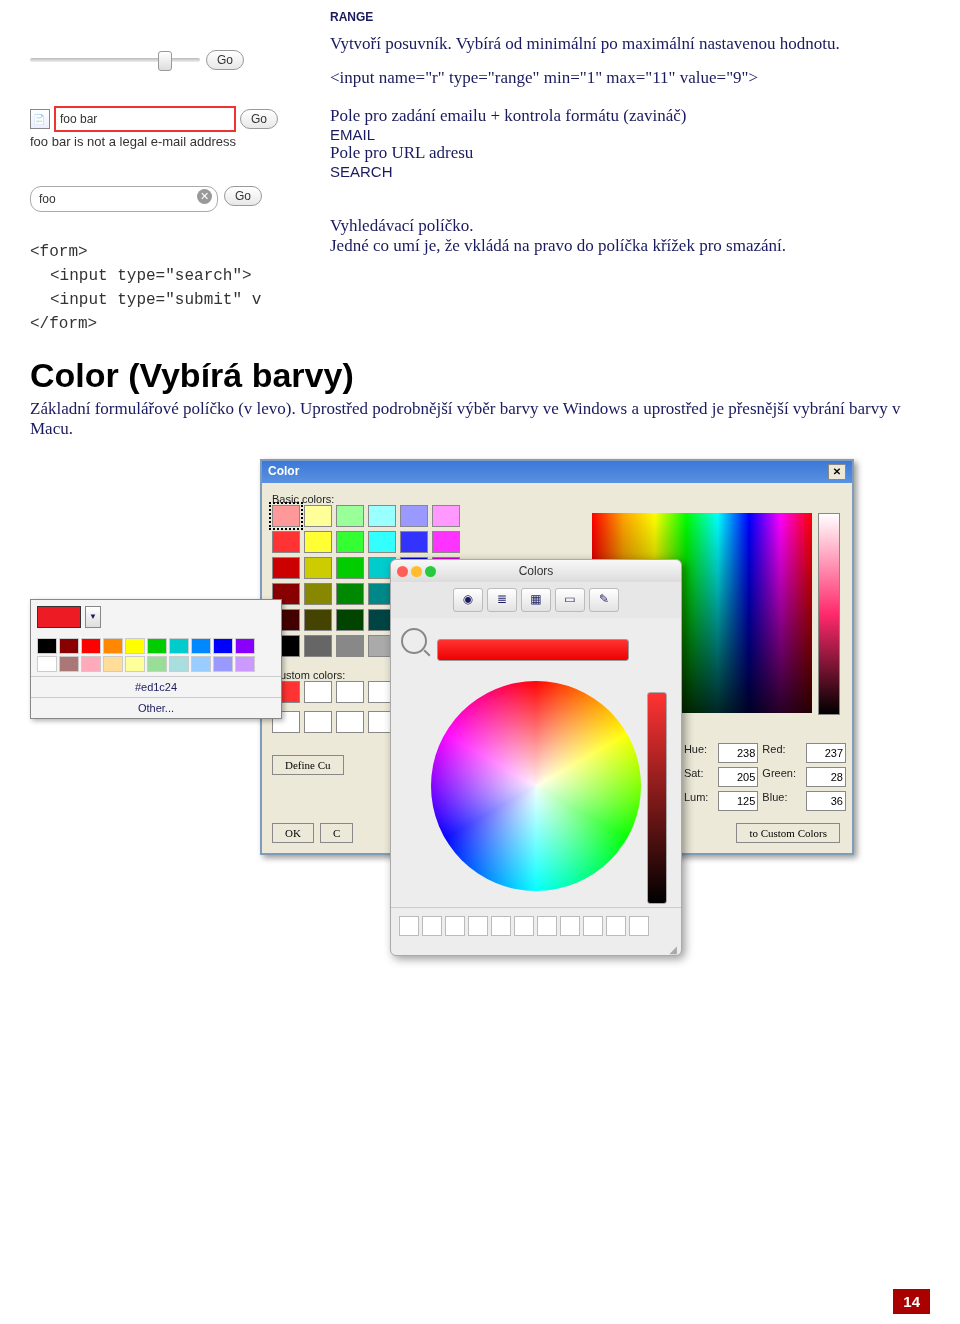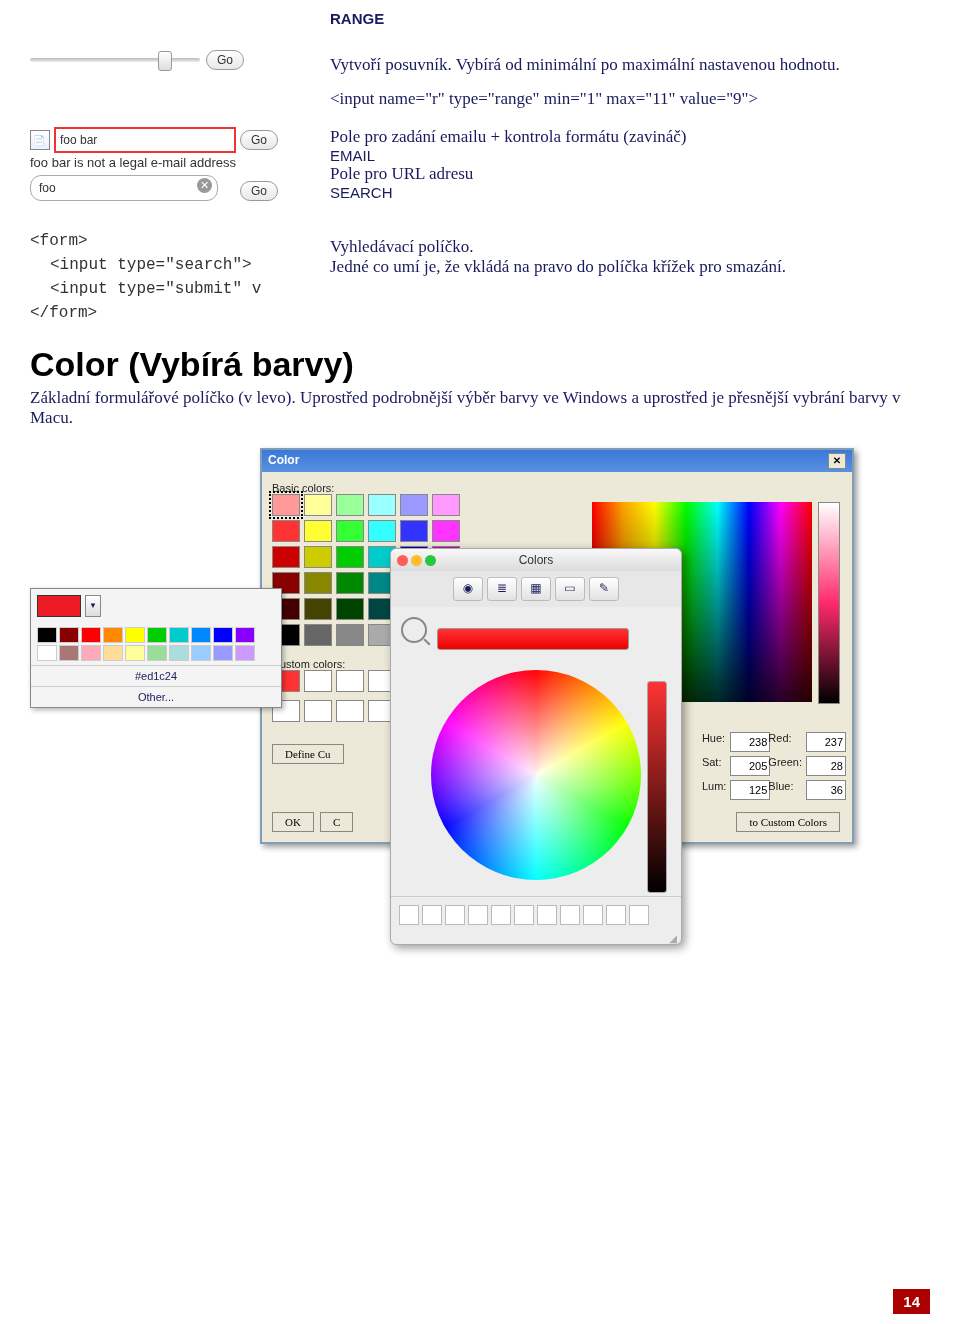--- a/index.html
+++ b/index.html
@@ -1,49 +1,49 @@
 <!DOCTYPE html>
 <html><head>
 <meta charset="utf-8">
 <style>
 body{margin:0;background:#fff;font-family:Georgia,'Times New Roman',serif;color:#1a1a5e;font-size:17px}
 .page{width:960px;min-height:1324px;position:relative;padding:10px 30px 30px 30px;box-sizing:border-box}
 .row{display:flex;align-items:flex-start;margin-bottom:8px}
 .left-col{width:280px;flex-shrink:0}
 .right-col{flex:1;padding-left:20px}
-h1.h-range{font-family:Arial,sans-serif;font-weight:bold;font-size:15px;margin:0 0 28px 0}
+h1.h-range{font-family:Arial,sans-serif;font-weight:bold;font-size:12px;margin:0 0 10px 0}
 .slider-row{display:flex;align-items:center;gap:6px;margin-top:40px}
 .slider-track{width:170px;height:4px;background:linear-gradient(#bbb,#eee);border-radius:2px;position:relative}
 .slider-thumb{position:absolute;top:-7px;left:128px;width:12px;height:18px;border-radius:3px;background:linear-gradient(#fff,#ddd);border:1px solid #999}
 .btn{background:linear-gradient(#fff,#e8e8e8);border:1px solid #999;border-radius:10px;padding:2px 10px;font-size:12px;color:#333;font-family:Arial}
 .email-row{display:flex;align-items:center;gap:4px}
 .page-icon{width:18px;height:18px;background:linear-gradient(#fff,#eef);border:1px solid #888;display:inline-flex;align-items:center;justify-content:center;font-size:10px}
 .email-input{width:170px;height:20px;border:2px solid #e33;font-size:12px;font-family:Arial;padding:1px 4px;color:#333}
 .err-text{font-size:13px;color:#333;font-family:Arial;margin-top:2px;line-height:1.2}
-.search-row{display:flex;align-items:flex-end;gap:22px;margin-top:4px}
+.search-row{display:flex;align-items:flex-start;gap:6px;margin-top:36px}
 .search-input{width:170px;height:22px;border:1px solid #aaa;border-radius:11px;font-size:12px;font-family:Arial;padding:1px 8px;color:#333;position:relative}
 .search-clear{position:absolute;right:6px;top:3px;width:15px;height:15px;border-radius:50%;background:#999;color:#fff;font-size:11px;display:flex;align-items:center;justify-content:center;font-family:Arial}
 .code-block{font-family:'Courier New',monospace;font-size:16px;color:#333;margin-top:28px;line-height:1.5}
 .code-ind{padding-left:20px}
 h2.color-h{font-family:Arial,sans-serif;font-weight:bold;font-size:34px;color:#000;margin:20px 0 4px 0}
 .color-sub{color:#1a1a5e;margin-bottom:20px}
 .composite{position:relative;width:900px;height:620px;margin-top:10px}
 .win-dlg{position:absolute;left:230px;top:0;width:590px;background:#ece9d8;border:2px solid #7f9db9;box-shadow:3px 3px 6px rgba(0,0,0,.4)}
 .win-title{background:linear-gradient(#3b78d8,#5a91e0);color:#fff;font-family:Tahoma,Arial;font-size:12px;font-weight:bold;padding:3px 6px;display:flex;justify-content:space-between}
 .win-close{width:16px;height:14px;background:#ece9d8;border:1px solid #888;font-size:10px;color:#000;display:flex;align-items:center;justify-content:center}
 .win-body{padding:10px;font-family:Tahoma,Arial;font-size:11px;color:#222}
 .basic-grid{display:grid;grid-template-columns:repeat(6,28px);grid-auto-rows:22px;gap:4px;margin-bottom:12px}
 .basic-grid div{border:1px solid #888}
 .sel{outline:2px dotted #000;outline-offset:1px}
 .custom-row{display:grid;grid-template-columns:repeat(6,28px);grid-auto-rows:22px;gap:4px;margin-bottom:8px}
 .custom-row div{border:1px solid #888;background:#fff}
 .gradient-area{position:absolute;right:40px;top:30px;width:220px;height:200px;background:linear-gradient(to right,red,orange,yellow,lime,cyan,blue,magenta,red)}
 .gradient-area::after{content:"";position:absolute;inset:0;background:linear-gradient(to bottom,rgba(255,255,255,0) 0%,rgba(0,0,0,.85) 100%)}
 .lum-bar{position:absolute;right:12px;top:30px;width:20px;height:200px;background:linear-gradient(to bottom,#fff,#ff2a6b,#000);border:1px solid #888}
-.win-fields{position:absolute;right:12px;top:260px;display:grid;grid-template-columns:auto 34px auto 34px;gap:4px 4px;font-size:11px}
+.win-fields{position:absolute;right:12px;top:260px;display:grid;grid-template-columns:auto 34px auto 34px;gap:4px 10px;font-size:11px}
 .win-fields input{width:34px;height:16px;border:1px solid #888;font-size:11px;text-align:right}
 .win-btns{position:absolute;left:10px;bottom:10px;display:flex;gap:6px}
 .wbtn{background:#ece9d8;border:1px solid #888;font-size:11px;padding:3px 12px;font-family:Tahoma}
 .add-custom{position:absolute;right:12px;bottom:10px}
 .simple-picker{position:absolute;left:0;top:140px;width:250px;background:#f4f4f4;border:1px solid #888;font-family:Arial;font-size:11px;box-shadow:2px 2px 5px rgba(0,0,0,.3)}
 .sp-top{padding:6px;display:flex;align-items:center;gap:4px}
 .sp-swatch{width:42px;height:20px;border:1px solid #333;background:#ed1c24}
 .sp-dd{width:14px;height:20px;border:1px solid #888;background:linear-gradient(#fff,#ddd);display:flex;align-items:center;justify-content:center;font-size:8px}
 .sp-grid{padding:4px 6px;display:grid;grid-template-columns:repeat(10,20px);grid-auto-rows:16px;gap:2px}
 .sp-grid div{border:1px solid #ccc}

